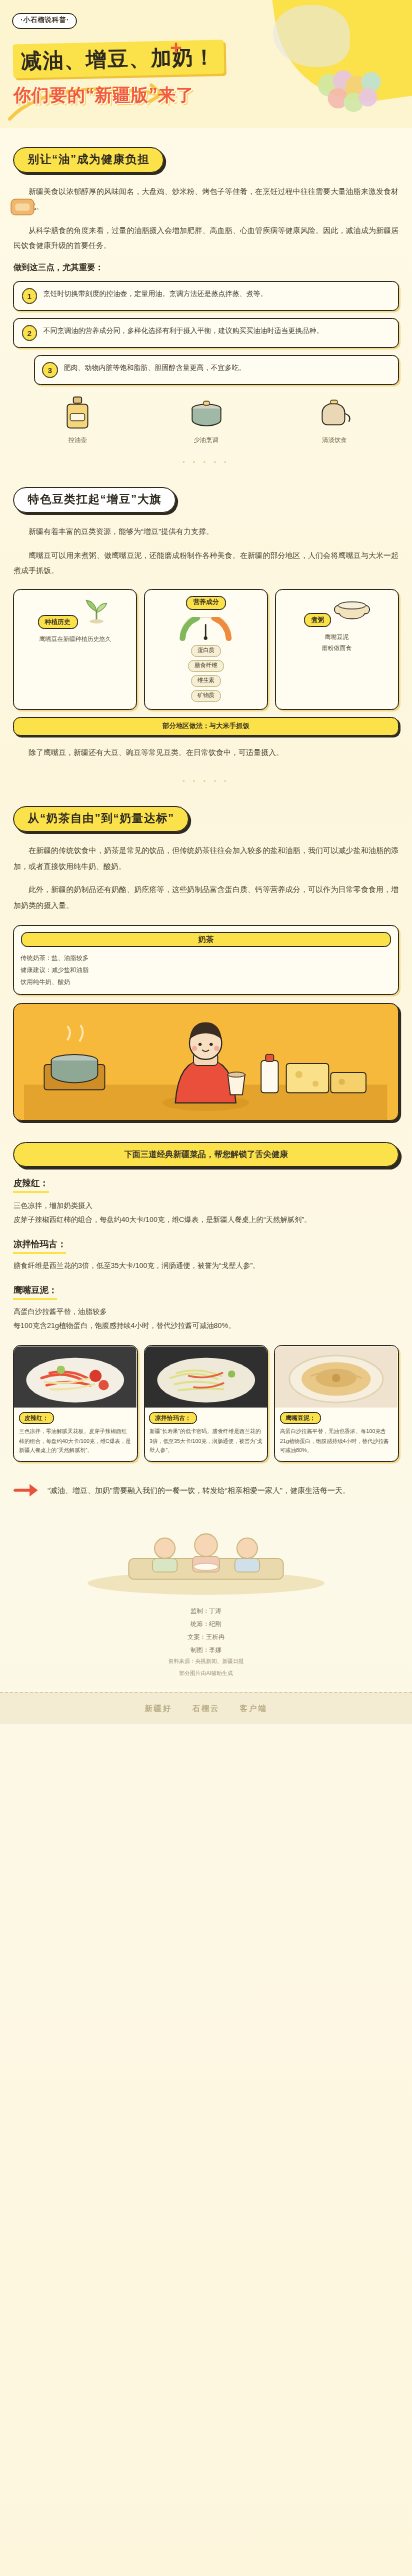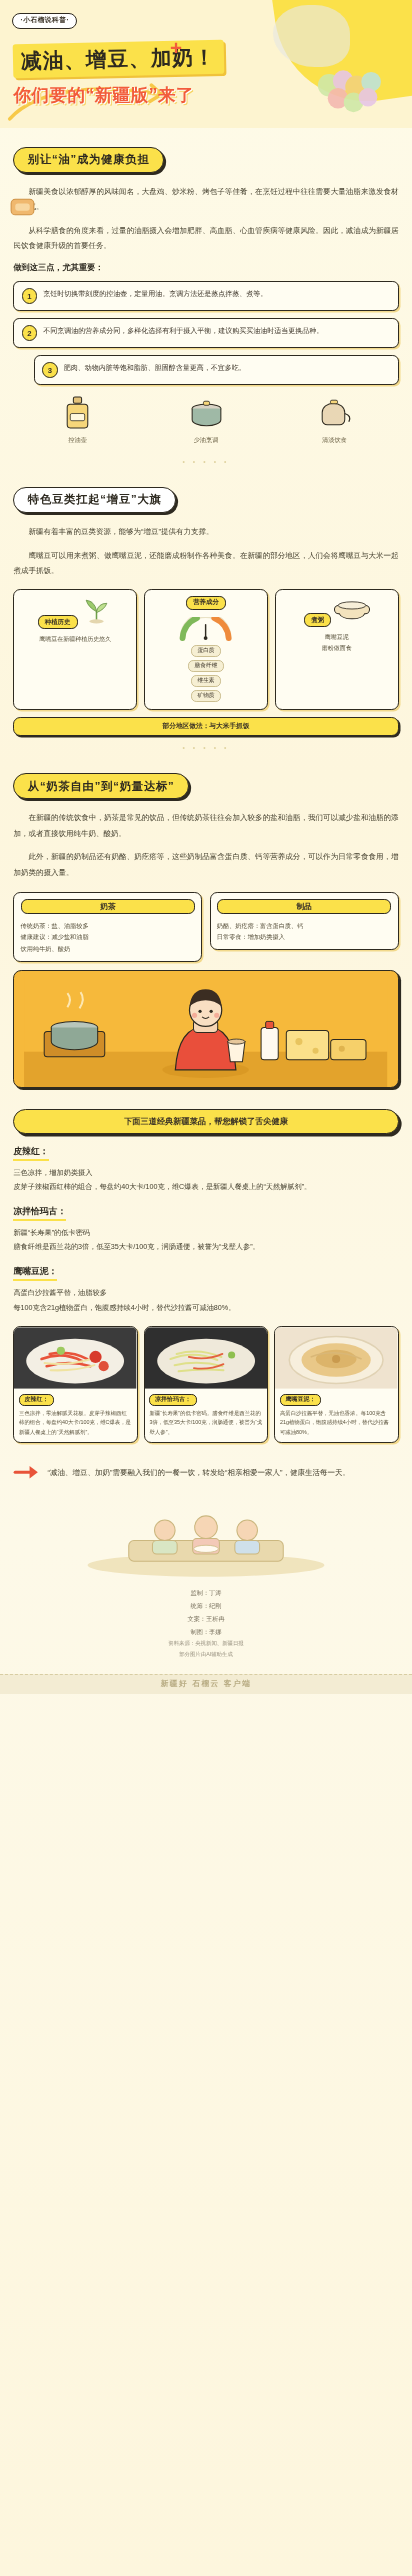--- a/index.html
+++ b/index.html
@@ -219,22 +219,22 @@
   
   .credits {
     margin: 5.2px 13.4px 0; text-align:center;
     font-size:6.2px; line-height:2.1; color:#7b7360;
     padding-bottom: 13.4px;
   }
   .credits .cline { }
   .credits .small { font-size:5.4px; color:#9a9382; }
 
   .footer-bar {
-    height:20px; background:#f3ecd3; border-top:1px dashed #d8cda2;
-    display:flex; align-items:center; justify-content:center; gap:4px;
+    height:32px; background:#f3ecd3; border-top:1px dashed #d8cda2;
+    display:flex; align-items:center; justify-content:center; gap:20px;
     font-size:7.7px; font-weight:bold; color:#b9ad85; letter-spacing:1.5px;
   }
 
   .divider-dots { text-align:center; color:#e0d3a0; font-size:6.7px; letter-spacing:3.1px; margin:3.1px 0; }
 </style>
 </head>
 <body>
 
 <div class="page">
 
@@ -373,43 +373,39 @@
           <ellipse cx="35" cy="18" rx="27" ry="7" fill="#f7efd8" stroke="#2e2a20" stroke-width="1.6"></ellipse>
         </svg>
         <div class="bline">鹰嘴豆泥</div>
         <div class="bline">磨粉做面食</div>
       </div>
 
     </div>
 
     <div class="note-strip">部分地区做法：与大米手抓饭</div>
 
+    <p class="body" style="margin-top:9.3px">除了鹰嘴豆，新疆还有大豆、豌豆等常见豆类。在日常饮食中，可适量摄入。</p>
   </div>
 
   <div class="divider-dots">• • • • •</div>
 
   <div class="sec">
     <div class="sec-head">
       <span class="bar">从“奶茶自由”到“奶量达标”</span>
     </div>
 
     <p class="body">在新疆的传统饮食中，奶茶是常见的饮品，但传统奶茶往往会加入较多的盐和油脂，我们可以减少盐和油脂的添加，或者直接饮用纯牛奶、酸奶。</p>
     <p class="body">此外，新疆的奶制品还有奶酪、奶疙瘩等，这些奶制品富含蛋白质、钙等营养成分，可以作为日常零食食用，增加奶类的摄入量。</p>
 
     <div class="twocol">
       <div class="col-card">
         <h4>奶茶</h4>
         <div class="row">传统奶茶：盐、油脂较多</div>
         <div class="row">健康建议：减少盐和油脂</div>
         <div class="row">饮用纯牛奶、酸奶</div>
-      </div>
-      <div class="col-card">
-        <h4>制品</h4>
-        <div class="row">奶酪、奶疙瘩：富含蛋白质、钙</div>
-        <div class="row">日常零食：增加奶类摄入</div>
       </div>
     </div>
 
     <div class="scene">
       <svg viewBox="0 0 720 230" width="100%" height="100%">
         <rect x="0" y="0" width="720" height="230" fill="#f6b93b"></rect>
         <rect x="0" y="160" width="720" height="70" fill="#e3a32c"></rect>
 
         <rect x="40" y="120" width="120" height="50" rx="6" fill="#cf8d28" stroke="#2e2a20" stroke-width="2"></rect>
         <ellipse cx="100" cy="112" rx="46" ry="12" fill="#b8c6bb" stroke="#2e2a20" stroke-width="2"></ellipse>
@@ -446,21 +442,20 @@
   <div class="banner">下面三道经典新疆菜品，帮您解锁了舌尖健康</div>
 
   <div class="foodblock">
     <div class="food-title">皮辣红：</div>
     <div class="food-line">三色凉拌，增加奶类摄入</div>
     <div class="food-line">皮芽子辣椒西红柿的组合，每盘约40大卡/100克，维C爆表，是新疆人餐桌上的“天然解腻剂”。</div>
   </div>
 
   <div class="foodblock">
     <div class="food-title">凉拌恰玛古：</div>
-    <div class="food-line">新疆“长寿果”的低卡密码</div>
     <div class="food-line">膳食纤维是西兰花的3倍，低至35大卡/100克，润肠通便，被誉为“戈壁人参”。</div>
   </div>
 
   <div class="foodblock">
     <div class="food-title">鹰嘴豆泥：</div>
     <div class="food-line">高蛋白沙拉酱平替，油脂较多</div>
     <div class="food-line">每100克含21g植物蛋白，饱腹感持续4小时，替代沙拉酱可减油80%。</div>
   </div>
 
   <div class="photorow">

